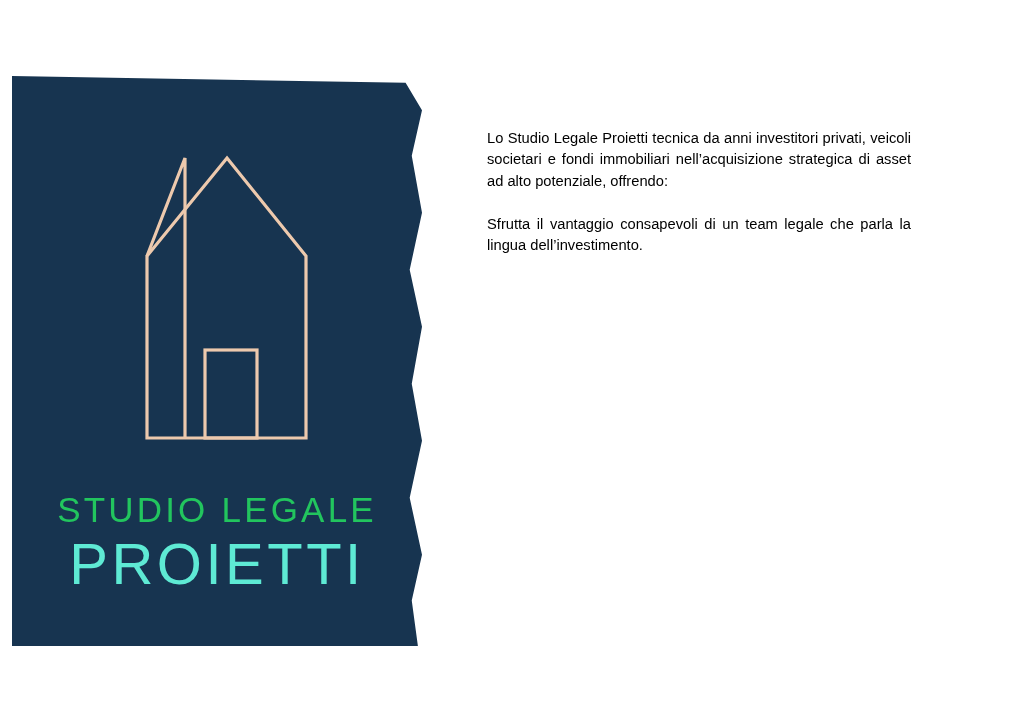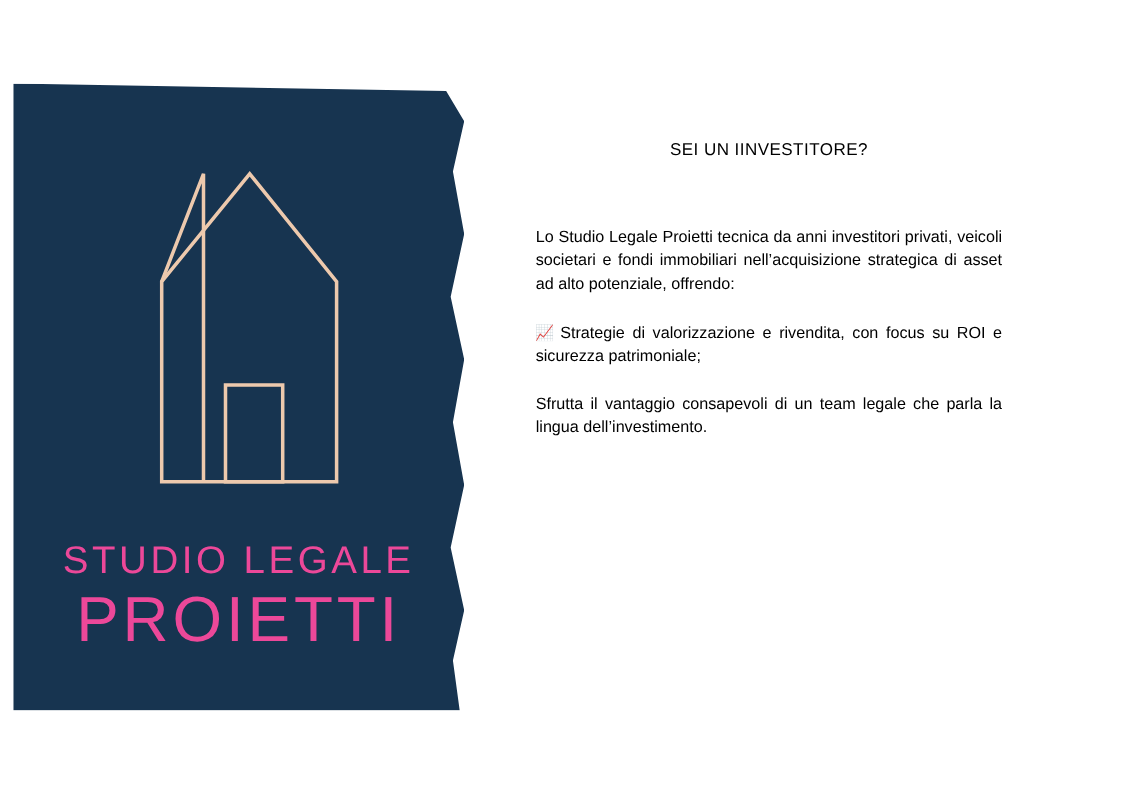--- a/index.html
+++ b/index.html
@@ -37,30 +37,30 @@
     flex-direction: column;
     align-items: center;
   }
   .house-mark {
     margin-top: 62px;
     width: 232px;
     height: 330px;
   }
   .logo-line1 {
     margin-top: 22px;
-    color: #ec4899;
+    color: #22c55e;
     font-size: 35px;
     letter-spacing: 3.2px;
     font-weight: 400;
     text-align: center;
     font-family: "Liberation Sans", sans-serif;
   }
   .logo-line2 {
     margin-top: 4px;
-    color: #ec4899;
+    color: #5eead4;
     font-size: 58px;
     letter-spacing: 3.5px;
     font-weight: 400;
     text-align: center;
     line-height: 1.05;
     font-family: "Liberation Sans", sans-serif;
   }
 
   
   .content {
@@ -107,26 +107,22 @@
         <rect x="104" y="212" width="52" height="88"></rect>
       </g>
     </svg>
     <div class="logo-line1">STUDIO LEGALE</div>
     <div class="logo-line2">PROIETTI</div>
   </div>
 </div>
 
 <div class="content">
 
-  <h1 class="doc-title">SEI UN IINVESTITORE?</h1>
 
   <p class="para">Lo Studio Legale Proietti tecnica da anni investitori privati, veicoli societari e fondi immobiliari nell’acquisizione strategica di asset ad alto potenziale, offrendo:</p>
 
 
 
-  <p class="para bullet">
-    <span class="bullet-ico">📈</span><span>Strategie di valorizzazione e rivendita, con focus su ROI e sicurezza patrimoniale;</span>
-  </p>
 
 
   <p class="para">Sfrutta il vantaggio consapevoli di un team legale che parla la lingua dell’investimento.</p>
 
 </div>
 
 </body></html>

